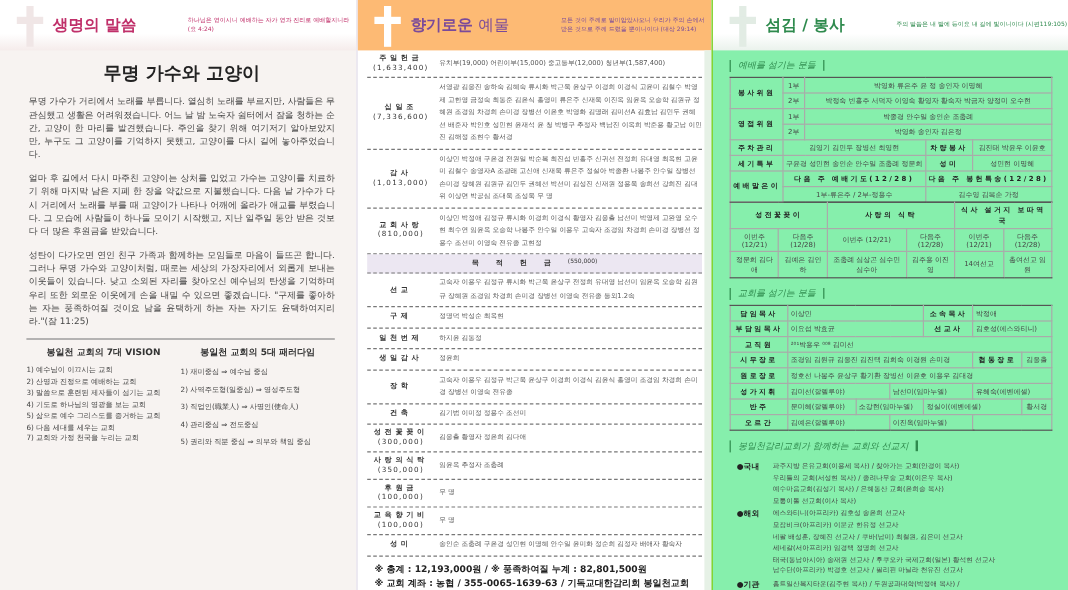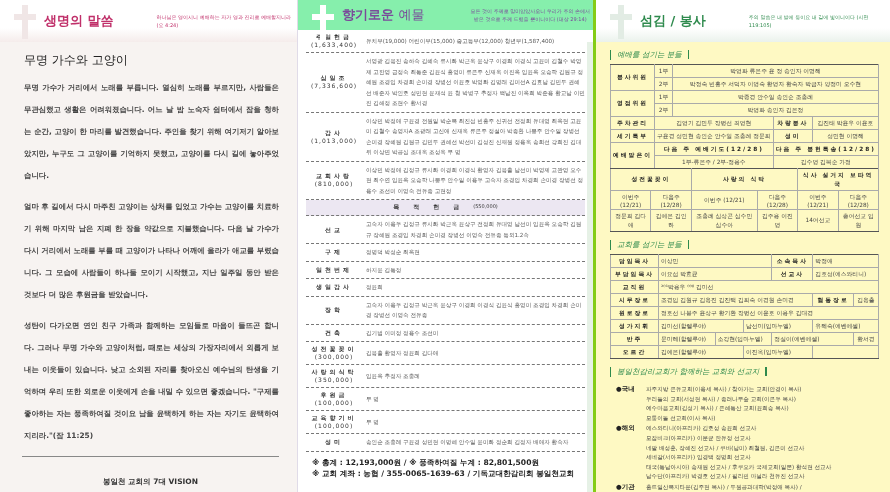--- a/index.html
+++ b/index.html
@@ -1,46 +1,46 @@
 <!DOCTYPE html>
 <html><head>
 <meta charset="utf-8">
 <style>
 *{box-sizing:border-box;margin:0;padding:0;}
 body{width:890px;height:492px;overflow:hidden;background:#fff;font-family:"DejaVu Sans","Liberation Sans",sans-serif;color:#333;}
 .page{display:flex;width:890px;height:492px;}
 .col{position:relative;height:492px;overflow:hidden;}
 .col1{width:297px;background:#f7f3f1;}
 .col2{width:296px;background:#fff;border-left:1px solid #e0dbe8;}
-.col3{width:297px;background:#fef9c3;border-left:3px solid #84cc16;}
+.col3{width:297px;background:#86efac;border-left:1px solid #84cc16;}
 .hdr{position:relative;height:42px;display:flex;align-items:center;padding-left:44px;gap:31px;}
 .hdr .cross{position:absolute;left:14px;top:5px;width:22px;height:34px;}
 .hdr .cross::before{content:"";position:absolute;left:8px;top:0;width:6px;height:34px;background:currentColor;}
 .hdr .cross::after{content:"";position:absolute;left:0;top:9px;width:22px;height:6px;background:currentColor;}
 .hdr .title{font-size:13px;font-weight:bold;margin-right:12px;white-space:nowrap;}
 .hdr .verse{font-size:5px;line-height:8px;}
 .col1 .hdr{background:linear-gradient(#fff 0,#fff 28px,#f5eceb 42px);}
 .col1 .hdr .cross{color:#f0e6e6;}
 .col1 .hdr .title{color:#c0306a;}
 .col1 .hdr .verse{color:#c0306a;}
-.col2 .hdr{background:#86efac;height:30px;text-align:center;}
+.col2 .hdr{background:#fdba74;height:42px;}
 .col2 .hdr .cross{color:#fff;}
 .col2 .hdr .title{color:#7a4a9a;}
 .col2 .hdr .title .light{font-weight:normal;}
 .col2 .hdr .verse{color:#7a4a9a;width:130px;}
 .col3 .hdr{background:linear-gradient(#fff 0,#fff 28px,#eaf2ec 42px);}
 .col3 .hdr .cross{color:#e2ece4;}
 .col3 .hdr .title{color:#2e8a4d;}
 .col3 .hdr .verse{color:#2e8a4d;}
 
 .sermon{padding:10px 18px 0 24px;}
-.sermon h1{font-size:12px;text-align:left;font-weight:normal;color:#222;margin-bottom:8px;}
-.sermon p{font-size:7.4px;line-height:22px;color:#444;text-align:justify;margin-bottom:9px;font-weight:bold;}
+.sermon h1{font-size:15px;text-align:center;font-weight:bold;color:#222;margin-bottom:8px;}
+.sermon p{font-size:7.4px;line-height:11px;color:#444;text-align:justify;margin-bottom:9px;}
 .sermon .src{margin-top:2px;}
-.vision{margin:8px 18px 0 22px;border-top:1px solid #888;padding-top:20px;display:flex;}
+.vision{margin:8px 18px 0 22px;border-top:1px solid #888;padding-top:6px;display:flex;}
 .vision .vcol{flex:1;}
 .vision h3{font-size:7.5px;font-weight:bold;text-align:center;margin-bottom:5px;color:#333;}
 .vision ul{list-style:none;}
 .vision li{font-size:6px;line-height:9.5px;color:#444;}
 .vision .vcol.b li{line-height:14.5px;}
 
 .offer{padding:0 8px 0 8px;}
 .orow{display:flex;border-bottom:1px dashed #777;padding:3px 0;}
 .orow .lbl{width:56px;text-align:center;font-size:6px;font-weight:bold;letter-spacing:3px;line-height:8px;display:flex;flex-direction:column;justify-content:center;color:#333;}
 .orow .lbl .amt{font-weight:normal;letter-spacing:1px;font-size:6px;}
@@ -88,20 +88,30 @@
         <ul>
           <li>1) 예수님이 이끄시는 교회</li>
           <li>2) 산영과 진정으로 예배하는 교회</li>
           <li>3) 말씀으로 훈련된 제자들이 섬기는 교회</li>
           <li>4) 기도로 하나님의 영광을 보는 교회</li>
           <li>5) 삶으로 예수 그리스도를 증거하는 교회</li>
           <li>6) 다음 세대를 세우는 교회</li>
           <li>7) 교회와 가정 천국을 누리는 교회</li>
         </ul>
       </div>
+      <div class="vcol b">
+        <h3>봉일천 교회의 5대 패러다임</h3>
+        <ul>
+          <li>1) 재미중심 ⇒ 예수님 중심</li>
+          <li>2) 사역주도형(일중심) ⇒ 영성주도형</li>
+          <li>3) 직업인(職業人) ⇒ 사명인(使命人)</li>
+          <li>4) 관리중심 ⇒ 전도중심</li>
+          <li>5) 권리와 직분 중심 ⇒ 의무와 책임 중심</li>
+        </ul>
+      </div>
     </div>
   </div>
 
   <div class="col col2">
     <div class="hdr">
       <span class="cross"></span>
       <span class="title"><span>향기로운</span> <span class="light">예물</span></span>
       <span class="verse">모든 것이 주께로 말미암았사오니 우리가 주의 손에서 받은 것으로 주께 드렸을 뿐이니이다 (대상 29:14)</span>
     </div>
     <div class="offer">

